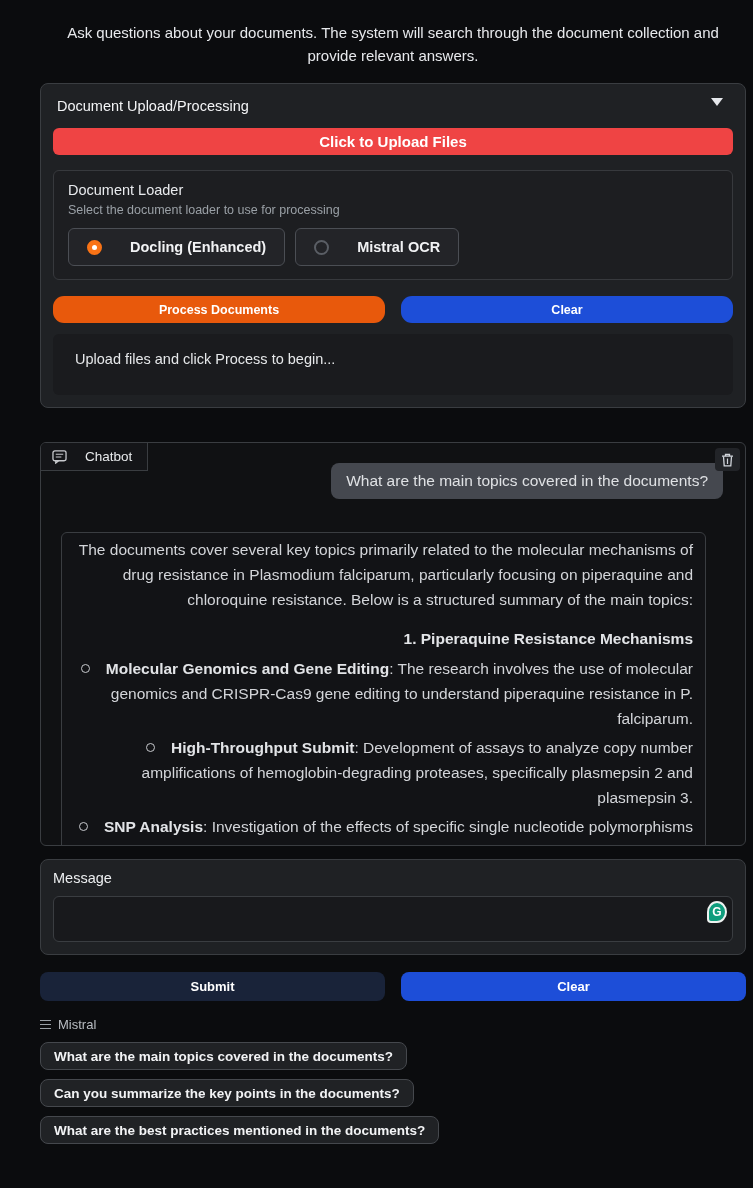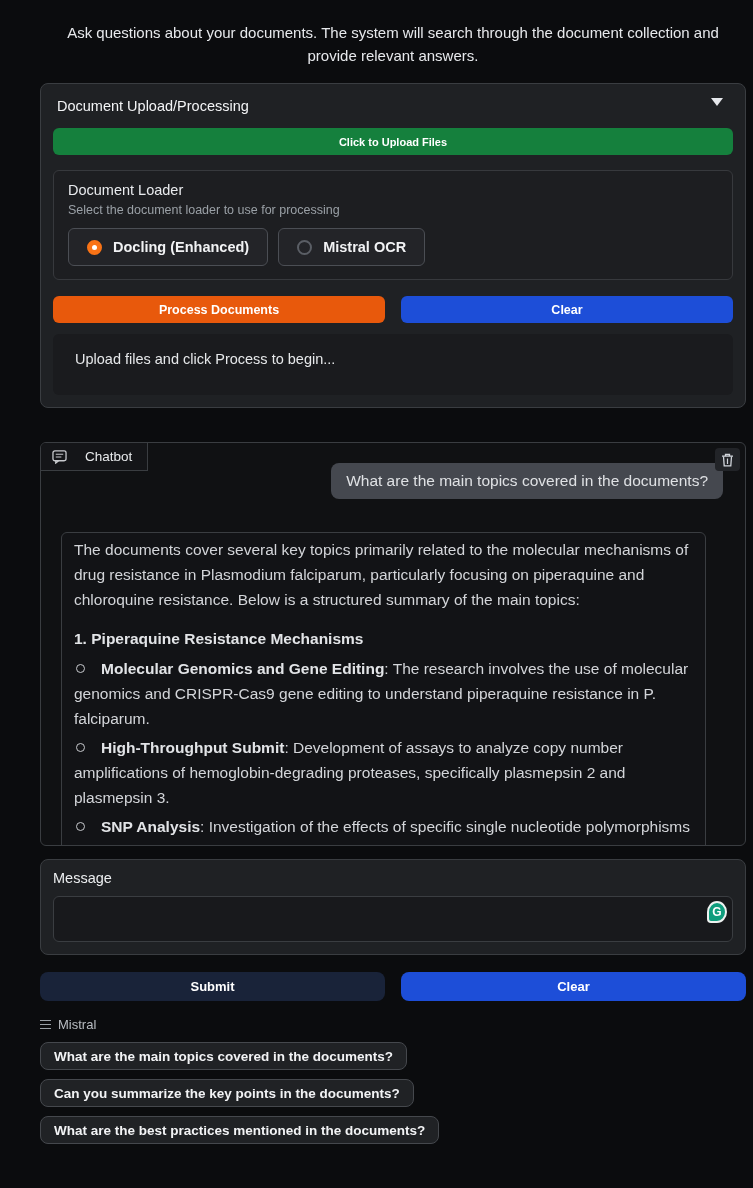--- a/index.html
+++ b/index.html
@@ -6,51 +6,51 @@
     font-family:"Liberation Sans",sans-serif;-webkit-font-smoothing:antialiased;}
   .page{width:706px;margin-left:40px;}
   .app-title{margin:6px 0 0;text-align:center;color:#ffffff;font-size:25px;font-weight:700;letter-spacing:.2px;}
   .app-subtitle{margin:21px auto 0;text-align:center;color:#e7e9ec;font-size:15px;line-height:23px;max-width:700px;}
   .panel{background:#1f2124;border:1px solid #3a3d41;border-radius:8px;box-sizing:border-box;}
   
   .upload-panel{margin-top:16px;padding:12px;}
   .acc-header{display:flex;align-items:flex-start;justify-content:space-between;cursor:pointer;padding:2px 4px;}
   .acc-title{color:#f3f4f6;font-size:14.5px;font-weight:400;}
   .tri-down{width:0;height:0;border-left:6px solid transparent;border-right:6px solid transparent;border-top:8px solid #e5e7eb;margin-right:6px;}
-  .upload-btn{margin-top:12px;display:block;width:100%;height:27px;background:#15803d;border:none;border-radius:6px;
-    color:#ffffff;font-size:11px;font-weight:600;font-family:inherit;cursor:pointer;}
+  .upload-btn{margin-top:12px;display:block;width:100%;height:27px;background:#ef4444;border:none;border-radius:6px;
+    color:#ffffff;font-size:15px;font-weight:600;font-family:inherit;cursor:pointer;}
   .loader-group{margin-top:15px;border:1px solid #37393d;background:#1d1e21;border-radius:6px;padding:11px 14px 13px;}
   .loader-label{color:#e9ebee;font-size:14.5px;}
   .loader-info{margin-top:5px;color:#9aa0a6;font-size:12.5px;}
   .radio-row{margin-top:11px;display:flex;gap:10px;}
-  .radio-chip{display:inline-flex;align-items:center;gap:11px;height:36px;padding:0 18px;background:#232428;
+  .radio-chip{display:inline-flex;align-items:center;gap:28px;height:36px;padding:0 18px;background:#232428;
     border:1px solid #4b4e54;border-radius:6px;color:#f1f2f4;font-size:14.5px;font-weight:600;cursor:pointer;}
   .radio-dot{width:15px;height:15px;border-radius:50%;border:2px solid #5a5e65;box-sizing:border-box;position:relative;background:transparent;}
   .radio-dot.selected{border:2px solid #f97316;background:#f97316;}
   .radio-dot.selected::after{content:"";position:absolute;left:50%;top:50%;width:5px;height:5px;margin:-2.5px 0 0 -2.5px;border-radius:50%;background:#ffffff;}
   .btn-row{display:flex;gap:16px;}
   .upload-actions{margin-top:16px;}
-  .btn{flex:1;height:27px;border:none;border-radius:6px;color:#ffffff;font-size:12.5px;font-weight:600;font-family:inherit;cursor:pointer;}
+  .btn{flex:1;height:27px;border:none;border-radius:11px;color:#ffffff;font-size:12.5px;font-weight:600;font-family:inherit;cursor:pointer;}
   .btn-orange{background:#e8590c;}
   .btn-red{background:#1d4ed8;}
   .status-box{margin-top:11px;background:#1a1b1e;border-radius:6px;padding:17px 22px 28px;}
   .status-text{margin:0;color:#e6e8ea;font-size:14.5px;}
   
   .chat-panel{margin-top:34px;position:relative;height:402px;background:#101113;border:1px solid #3a3d41;border-radius:6px;overflow:hidden;}
   .chat-tab{position:absolute;top:0;left:0;display:flex;align-items:center;gap:18px;padding:6px 15px 6px 11px;
     border-right:1px solid #3a3d41;border-bottom:1px solid #3a3d41;color:#e8eaec;font-size:13.5px;background:#141518;}
   .trash-btn{position:absolute;top:5px;right:5px;width:25px;height:23px;background:#222428;border:none;border-radius:4px;
     display:flex;align-items:center;justify-content:center;cursor:pointer;padding:0;}
   .chat-content{padding-top:20px;display:flex;flex-direction:column;}
   .user-row{display:flex;justify-content:flex-end;padding-right:22px;}
   .user-bubble{background:#45484f;border-radius:8px;padding:9px 15px;color:#dfe1e4;font-size:15.5px;max-width:80%;}
   .bot-row{margin-top:33px;padding:0 39px 0 20px;}
   .bot-box{border:1px solid #3a3d41;background:#121316;border-radius:6px;padding:4px 12px 6px;color:#d3d5d9;
     font-size:15.5px;line-height:25px;}
-  .bot-box p{margin:0;}
+  .bot-box p{margin:0;text-align:right;}
   .bot-heading{font-weight:700;color:#e2e4e7;margin:14px 0 5px !important;}
   .bot-bullet{margin-top:4px !important;}
   .bullet-circle{display:inline-block;width:7px;height:7px;border:1.5px solid #c7c9cd;border-radius:50%;margin:0 16px 1px 2px;}
   .bot-bullet b{color:#e2e4e7;}
   
   .message-panel{margin-top:13px;padding:10px 12px 12px;}
   .message-label{color:#eceef0;font-size:14.5px;}
   .textarea-wrap{position:relative;margin-top:10px;}
   .message-input{display:block;width:100%;height:46px;box-sizing:border-box;background:#18191c;border:1px solid #3a3d41;
     border-radius:6px;resize:none;outline:none;color:#e5e7eb;font-size:15px;font-family:inherit;padding:8px 10px;}

